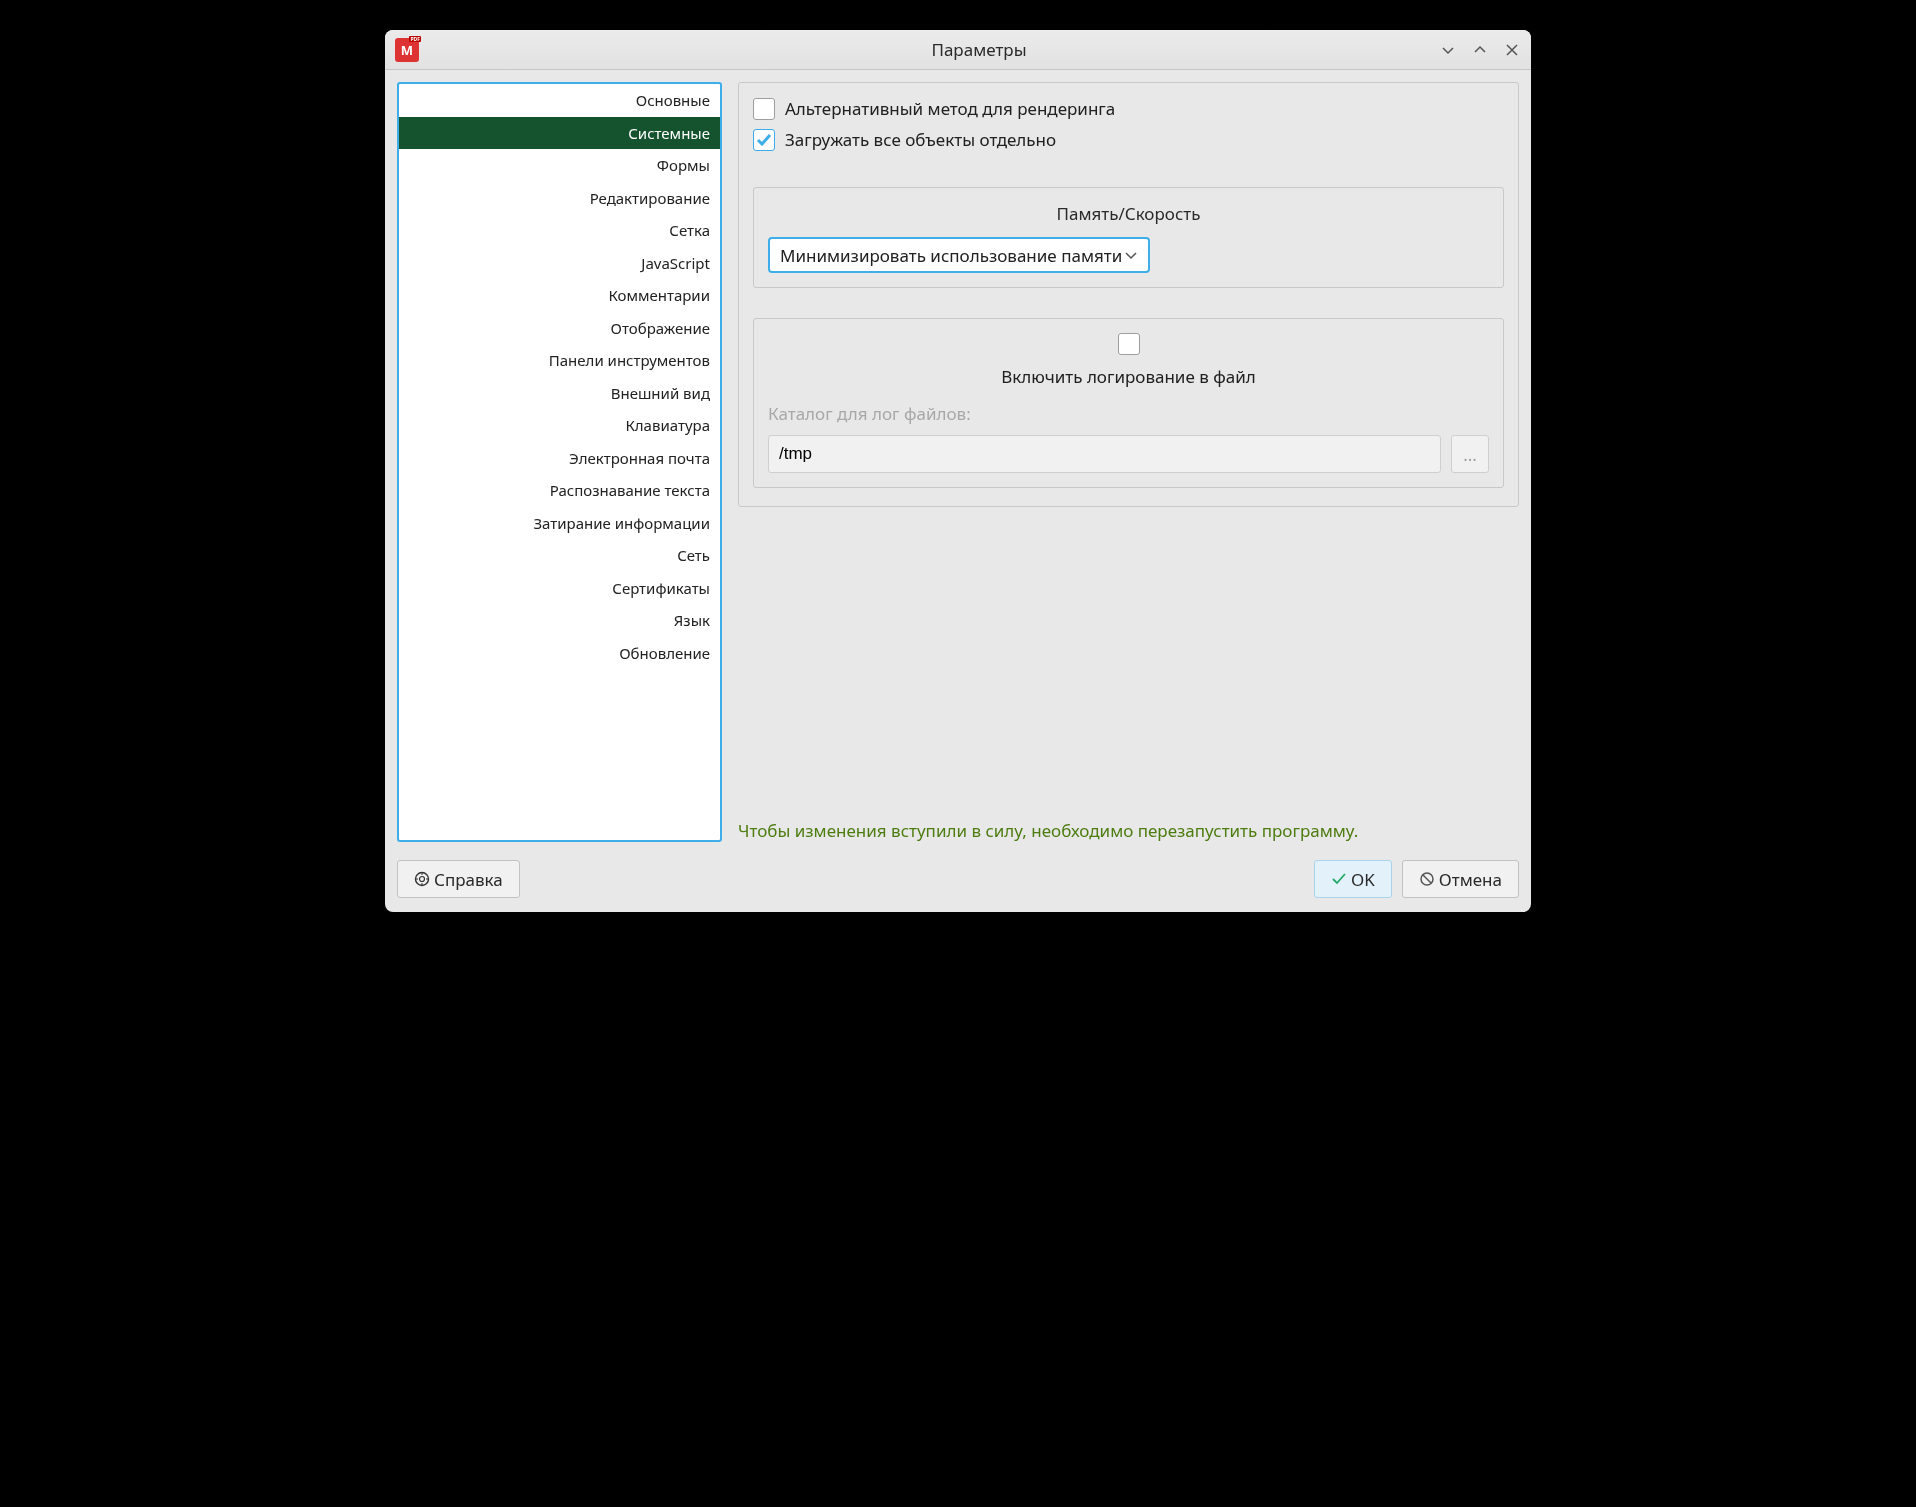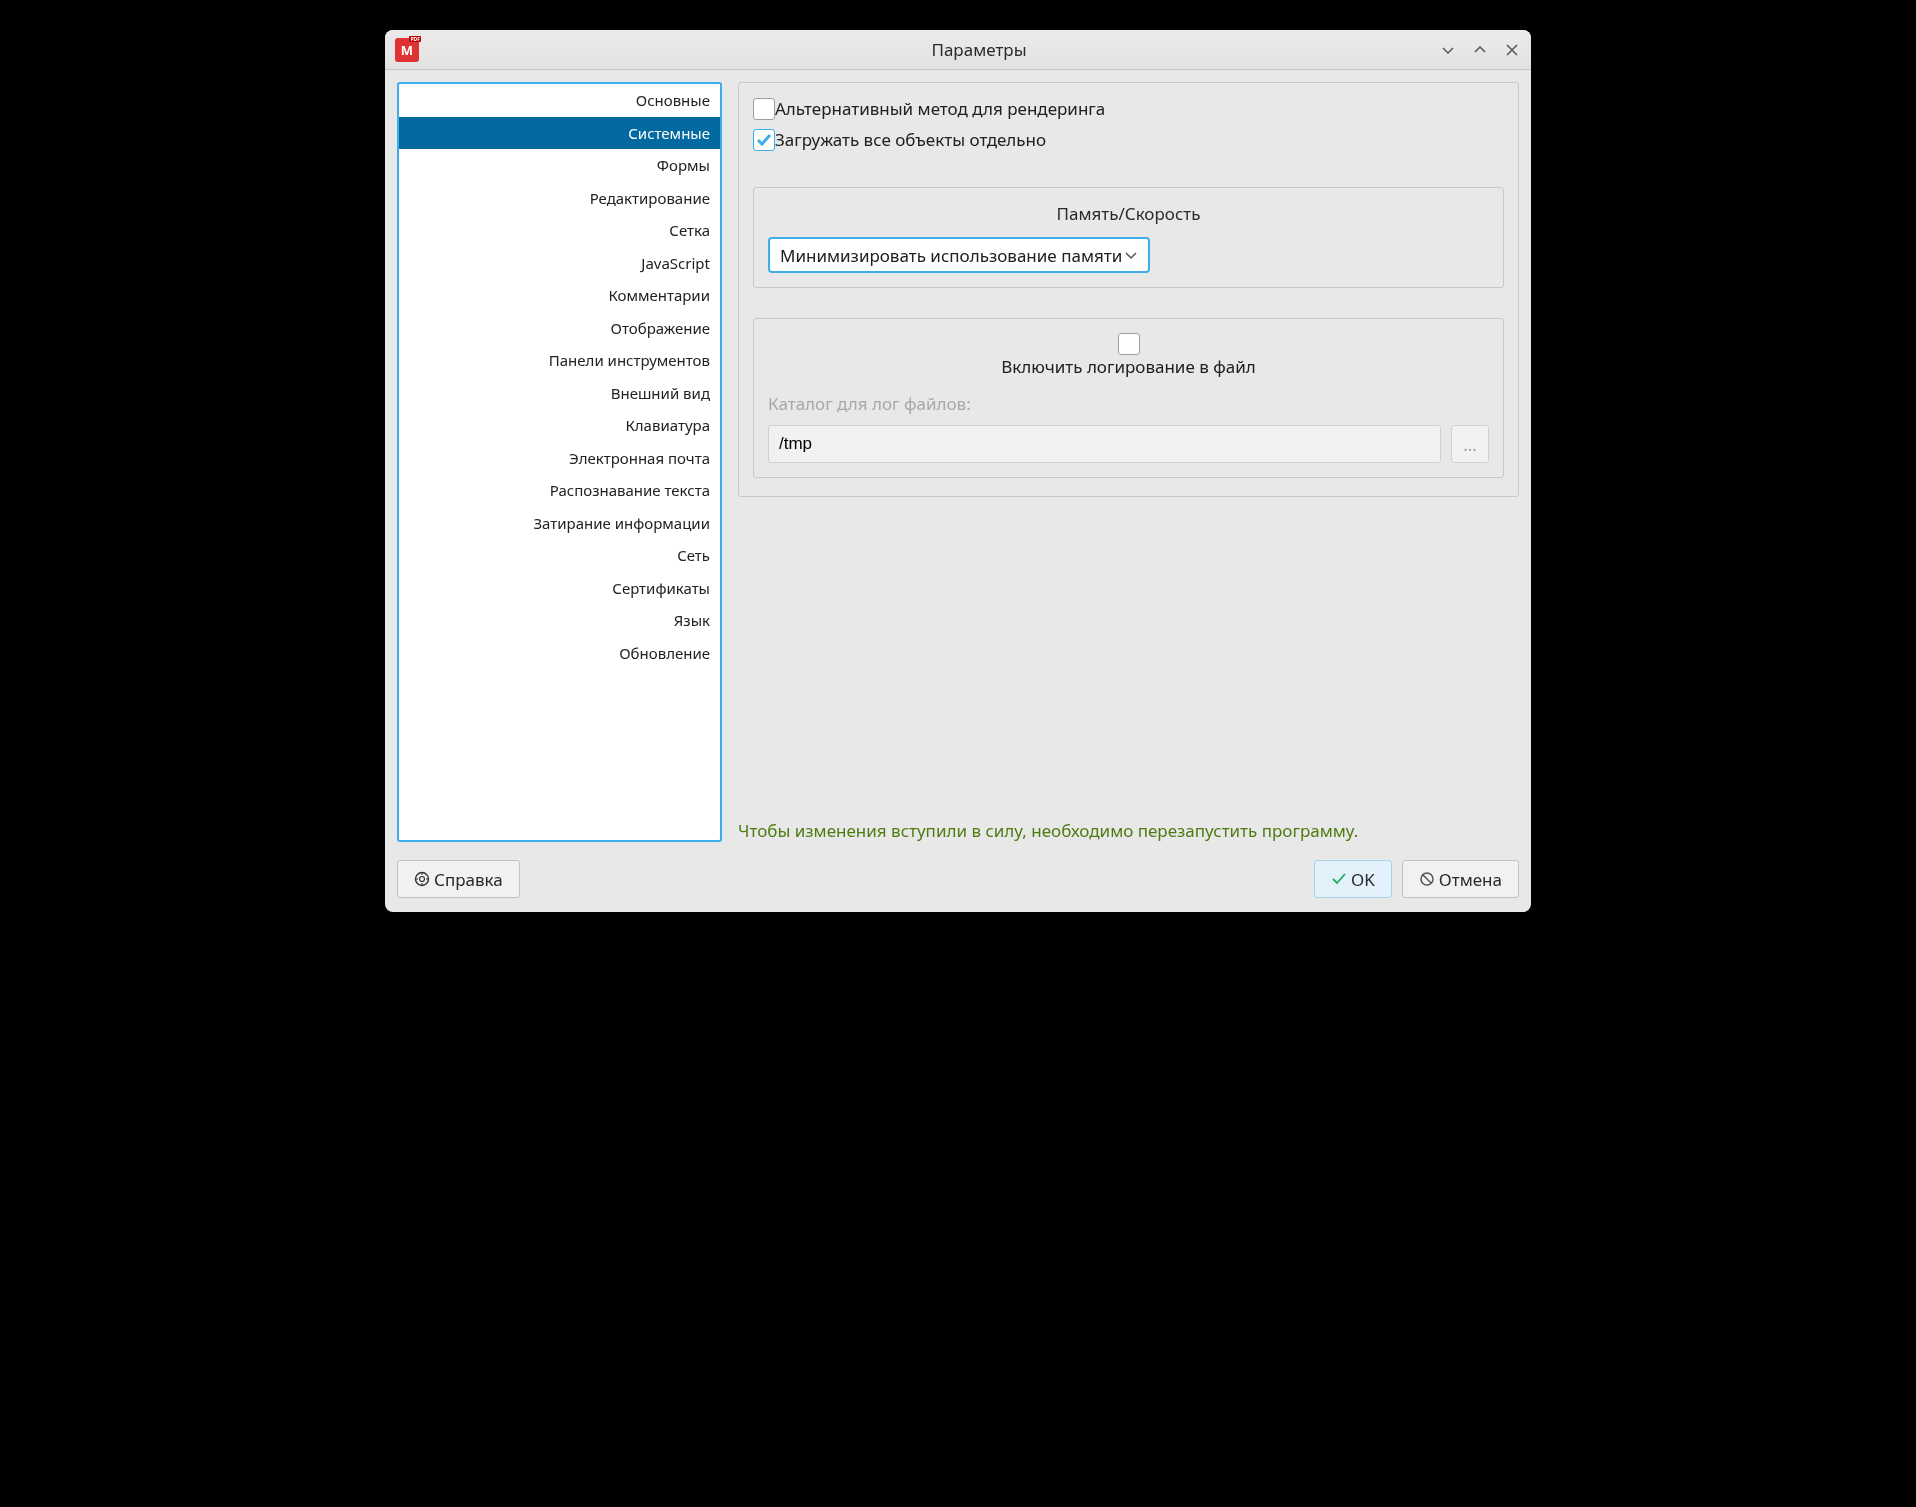--- a/index.html
+++ b/index.html
@@ -8,24 +8,24 @@
     .titlebar { height: 40px; background: linear-gradient(to bottom, #ebebeb, #e2e2e2); display: flex; align-items: center; padding: 0 10px; border-bottom: 1px solid #c6c6c6; position: relative; }
     .titlebar .app-icon { width: 24px; height: 24px; background: #d33; border-radius: 3px; display: flex; align-items: center; justify-content: center; color: #fff; font-size: 13px; font-weight: bold; position: relative; }
     .titlebar .app-icon::after { content: "PDF"; position: absolute; top: -2px; right: -2px; background: #b00; color: #fff; font-size: 5px; padding: 0 1px; border-radius: 1px; }
     .titlebar .title { position: absolute; left: 50%; transform: translateX(-50%); color: #2a2a2a; margin-left: 21px; }
     .titlebar .win-controls { margin-left: auto; display: flex; gap: 14px; align-items: center; }
     .win-btn { width: 18px; height: 18px; display: flex; align-items: center; justify-content: center; color: #4a4a4a; cursor: pointer; }
     .win-btn svg { width: 14px; height: 14px; }
     .body { display: flex; padding: 12px; gap: 16px; }
     .sidebar { width: 325px; background: #fff; border: 2px solid #3daee9; border-radius: 3px; height: 760px; overflow: auto; }
     .sidebar-item { padding: 5px 10px; cursor: pointer; color: #222; font-size: 15px; line-height: 1.5; text-align: right; }
-    .sidebar-item.selected { background: #0369a1; color: #fff; }
+    .sidebar-item.selected { background: #14532d; color: #fff; }
     .main { flex: 1; display: flex; flex-direction: column; }
     .panel-top { background: #e8e8e8; border: 1px solid #c8c8c8; border-radius: 3px; padding: 14px 14px 18px; }
-    .check-row { display: flex; align-items: center; margin-bottom: 8px; }
+    .check-row { display: flex; align-items: center; gap: 10px; margin-bottom: 8px; }
     .checkbox { width: 22px; height: 22px; border: 1px solid #9e9e9e; border-radius: 3px; background: #fff; display: flex; align-items: center; justify-content: center; cursor: pointer; }
     .checkbox.checked { border-color: #3daee9; background: #fff; }
     .checkbox.checked svg { width: 16px; height: 16px; stroke: #3daee9; stroke-width: 3; fill: none; }
     .group { border: 1px solid #c8c8c8; border-radius: 3px; margin-top: 12px; padding: 14px; background: #e8e8e8; }
     .group-title { text-align: center; margin-bottom: 12px; color: #2a2a2a; }
     .select { width: 382px; height: 36px; background: #fff; border: 2px solid #3daee9; border-radius: 4px; display: flex; align-items: center; padding: 0 10px; cursor: pointer; justify-content: space-between; }
     .select .chev { color: #4a4a4a; }
     .disabled-label { color: #a8a8a8; margin-top: 12px; margin-bottom: 10px; }
     .path-row { display: flex; gap: 10px; align-items: center; }
     .path-input { flex: 1; height: 38px; background: #f1f1f1; border: 1px solid #cfcfcf; border-radius: 3px; padding: 0 10px; color: #000000; font-size: 17px; }

